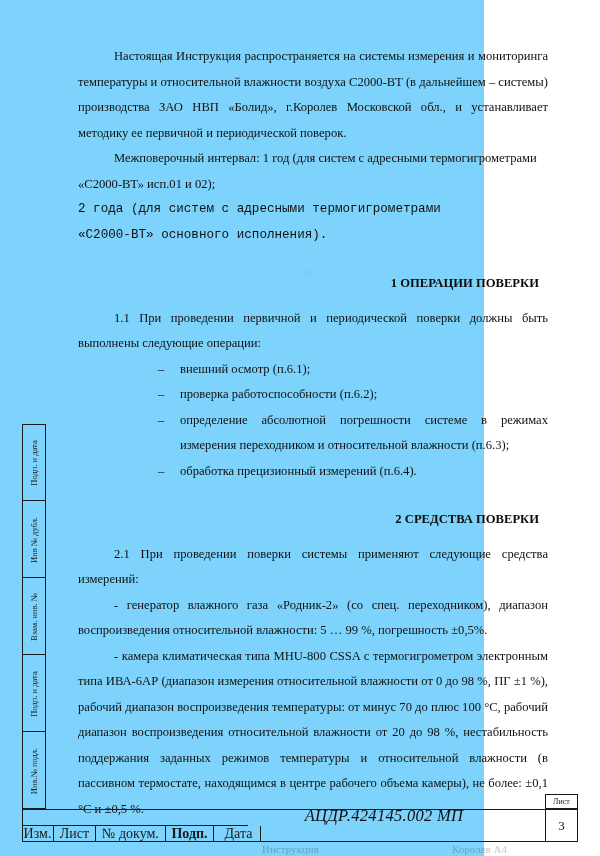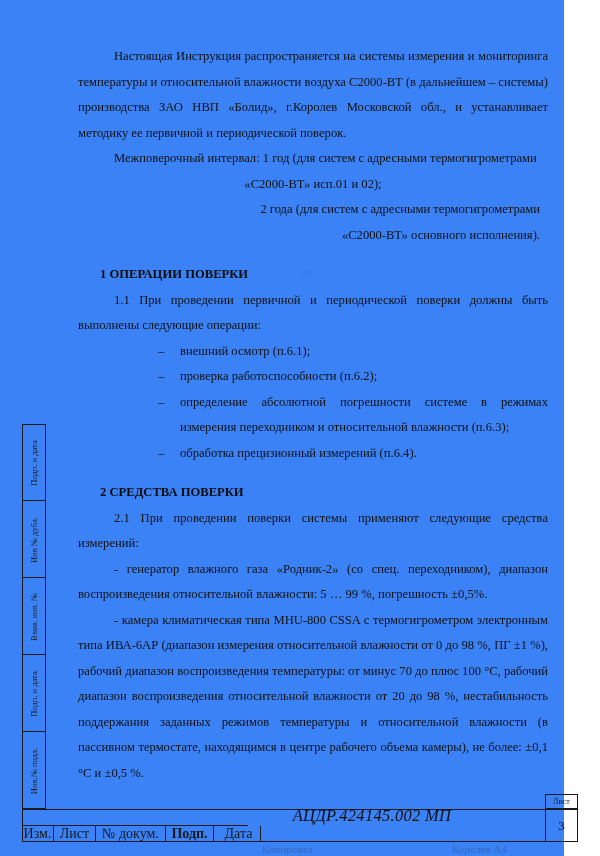--- a/index.html
+++ b/index.html
@@ -13,23 +13,23 @@
     font-family: "Liberation Serif", "DejaVu Serif", serif;
     color: #111;
     position: relative;
     overflow: hidden;
   }
 
   
   .page {
     position: absolute;
     left: 0; top: 0;
-    width: 564px;
+    width: 484px;
     height: 856px;
-    background: #3b82f6;
+    background: #7dd3fc;
   }
 
   
   .left-frame {
     position: absolute;
     left: 22px;
     top: 424px;
     width: 24px;
     height: 385px;
     border: 1.2px solid #1a1a1a;
@@ -90,21 +90,21 @@
     left: 0;
     top: 16px;
     width: 100%;
     height: 0;
     border-top: 1.2px solid #1a1a1a;
   }
 
   
   .doc-code {
     position: absolute;
-    left: 247px;
+    left: 259px;
     top: 806px;
     width: 250px;
     text-align: center;
     font-family: "Liberation Serif", serif;
     font-style: italic;
     font-size: 16.5px;
     letter-spacing: 0.3px;
     color: #101010;
   }
   .sheet-box {
@@ -156,34 +156,35 @@
     margin: 0 0 0 0;
     text-align: justify;
     text-justify: inter-word;
     font-size: 12.6px;
     line-height: 25.5px;
     text-indent: 36px;
     color: #111;
   }
   p.center-ish {
     text-indent: 0;
-    text-align: center;
+    text-align: left;
   }
   p.right-ish {
     text-indent: 0;
-    text-align: right;
+    text-align: left;
     padding-right: 8px;
+    font-family: Liberation Mono, monospace;
   }
   h2.heading {
-    margin: 0;
+    margin: 9px;
     font-size: 12.6px;
     line-height: 25.5px;
     font-weight: bold;
     text-indent: 22px;
-    text-align: left;
+    text-align: right;
     color: #0c0c0c;
   }
   .gap-md { height: 14px; }
 
   ul.dashlist {
     list-style: none;
     margin: 0;
     padding: 0;
   }
   ul.dashlist li {
@@ -288,18 +289,18 @@
   <div class="stamp-cell" style="left:96px; top:826px; width:70px;">№ докум.</div>
   <div class="stamp-cell" style="left:166px; top:826px; width:48px;font-weight:bold;">Подп.</div>
   <div class="stamp-cell" style="left:217px; top:826px; width:44px;">Дата</div>
 
   <div class="doc-code">АЦДР.424145.002 МП</div>
 
   <div class="sheet-box"></div>
   <div class="sheet-label">Лист</div>
   <div class="sheet-number">3</div>
 
-  <div class="ghost-text" style="left:262px; top:843px;">Копировал</div>
+  <div class="ghost-text" style="left:262px; top:843px;">Инструкция</div>
   <div class="ghost-text" style="left:452px; top:843px;">Королев А4</div>
 
   <div class="scan-smudge" style="left:300px; top:272px; width:14px; height:3px;"></div>
 
 </div>
 
 </body></html>

